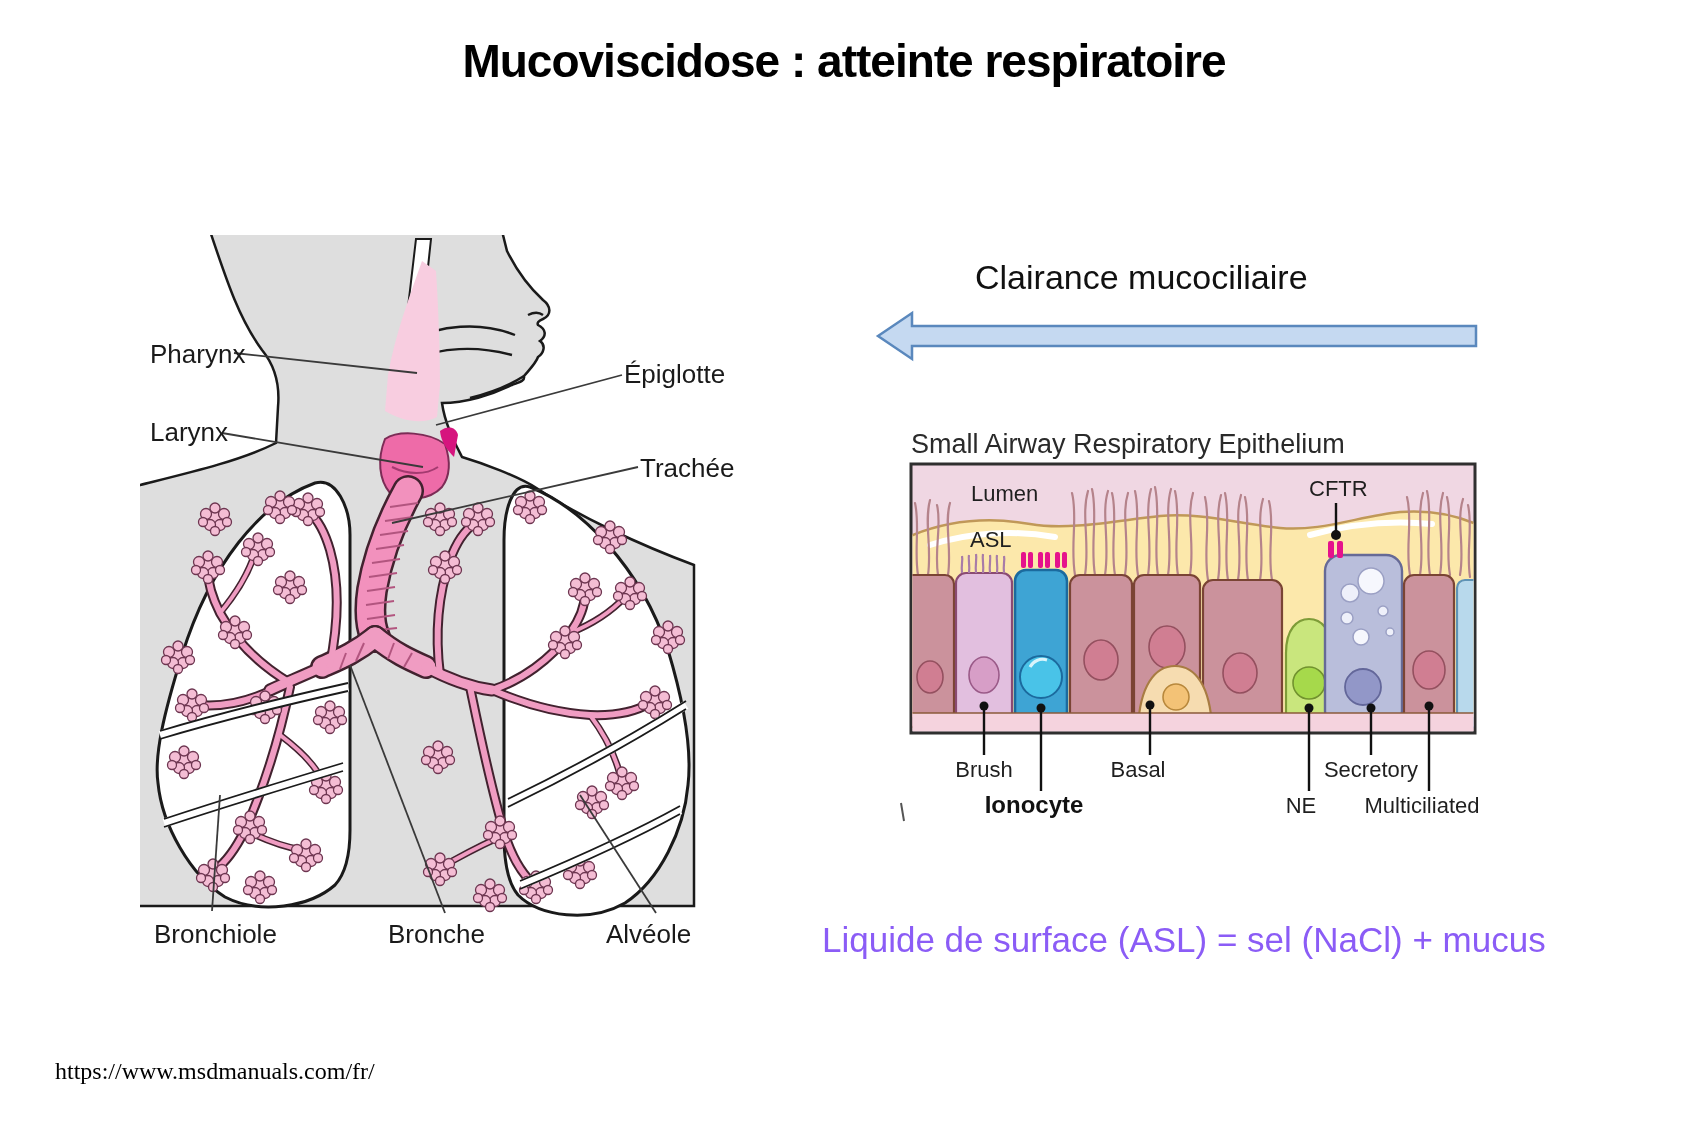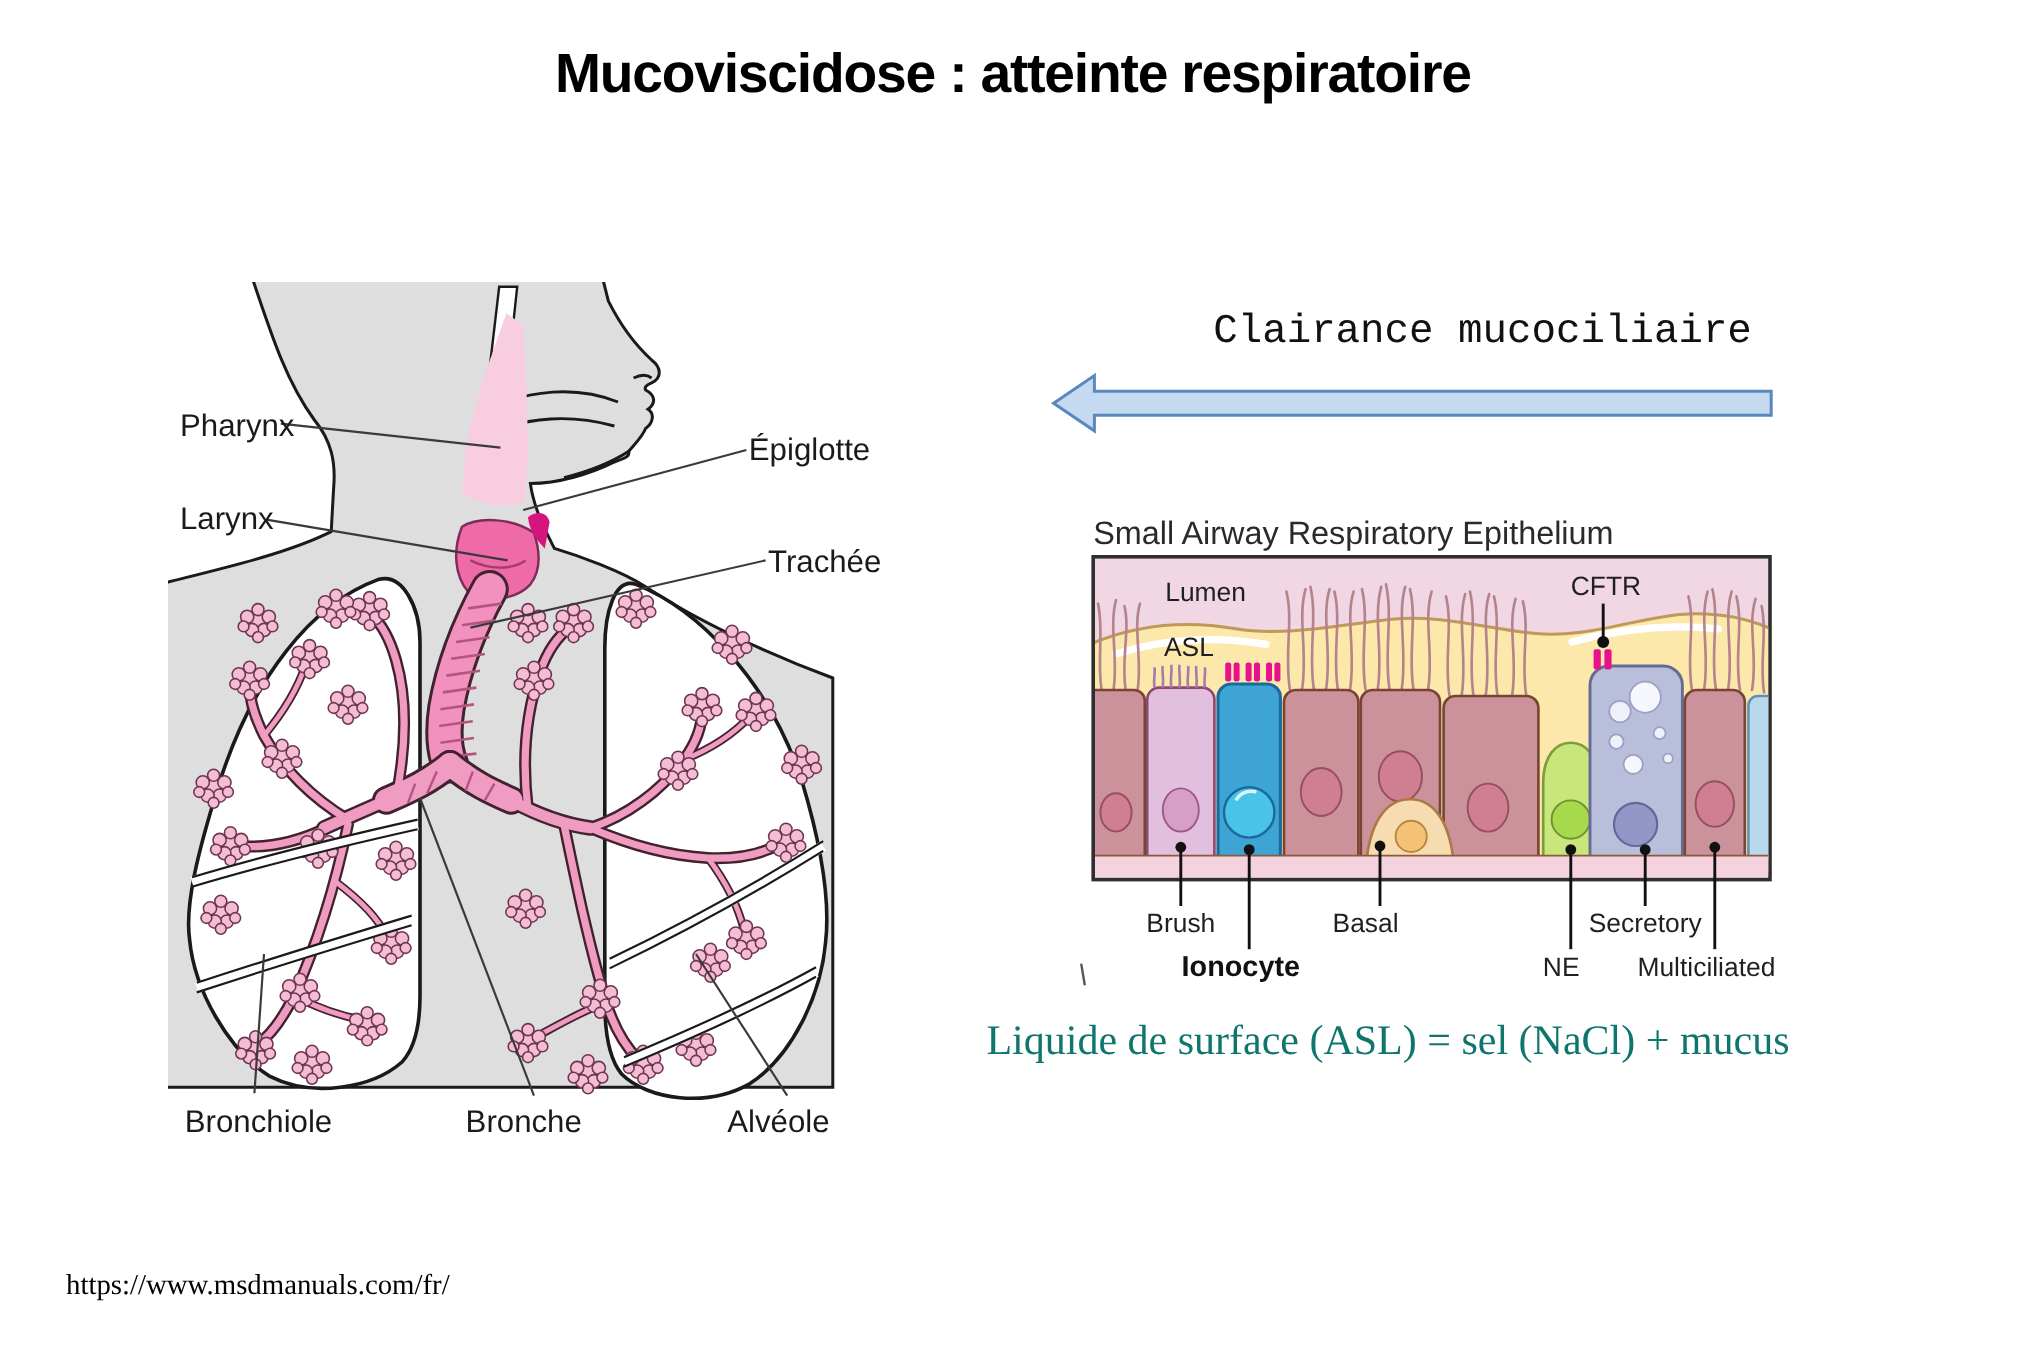--- a/index.html
+++ b/index.html
@@ -1,22 +1,22 @@
 <!DOCTYPE html>
 <html><head>
 <meta charset="utf-8">
 <style>
   html,body{margin:0;padding:0;background:#fff;}
   #slide{position:relative;width:1688px;height:1092px;background:#ffffff;overflow:hidden;
          font-family:"Liberation Sans",sans-serif;}
   .abs{position:absolute;}
   #title{left:0;right:0;top:34px;text-align:center;font-weight:bold;font-size:46px;
          letter-spacing:-1px;color:#000;}
-  #clearance-label{left:975px;top:258px;font-family:Liberation Mono, monospace;font-size:34px;color:#111;margin-left:36px;}
-  #asl-formula{left:822px;top:847px;font-family:Liberation Serif, serif;font-size:35px;color:#0f766e;}
+  #clearance-label{left:975px;top:258px;font-family:Liberation Sans, sans-serif;font-size:34px;color:#111;}
+  #asl-formula{left:822px;top:920px;font-family:Liberation Sans, sans-serif;font-size:35px;color:#8b5cf6;}
   #source-url{left:55px;top:1058px;font-family:"Liberation Serif",serif;font-size:24px;color:#000000;}
   svg text{font-family:"Liberation Sans",sans-serif;}
   .anat-label{font-size:26px;fill:#1a1a1a;}
   .epi-label{font-size:22px;fill:#1f1f1f;}
   .epi-label-bold{font-size:24px;font-weight:bold;fill:#111;}
   .leader{stroke:#3a3a3a;stroke-width:1.8;fill:none;}
   .branch-o{stroke:#42222f;fill:none;stroke-linecap:round;}
   .branch-p{stroke:#f09cc2;fill:none;stroke-linecap:round;}
   .cilium{stroke:#b5838b;stroke-width:2.2;fill:none;stroke-linecap:round;}
   .pinkcell{fill:#cb929c;stroke:#7a4434;stroke-width:2.2;}

